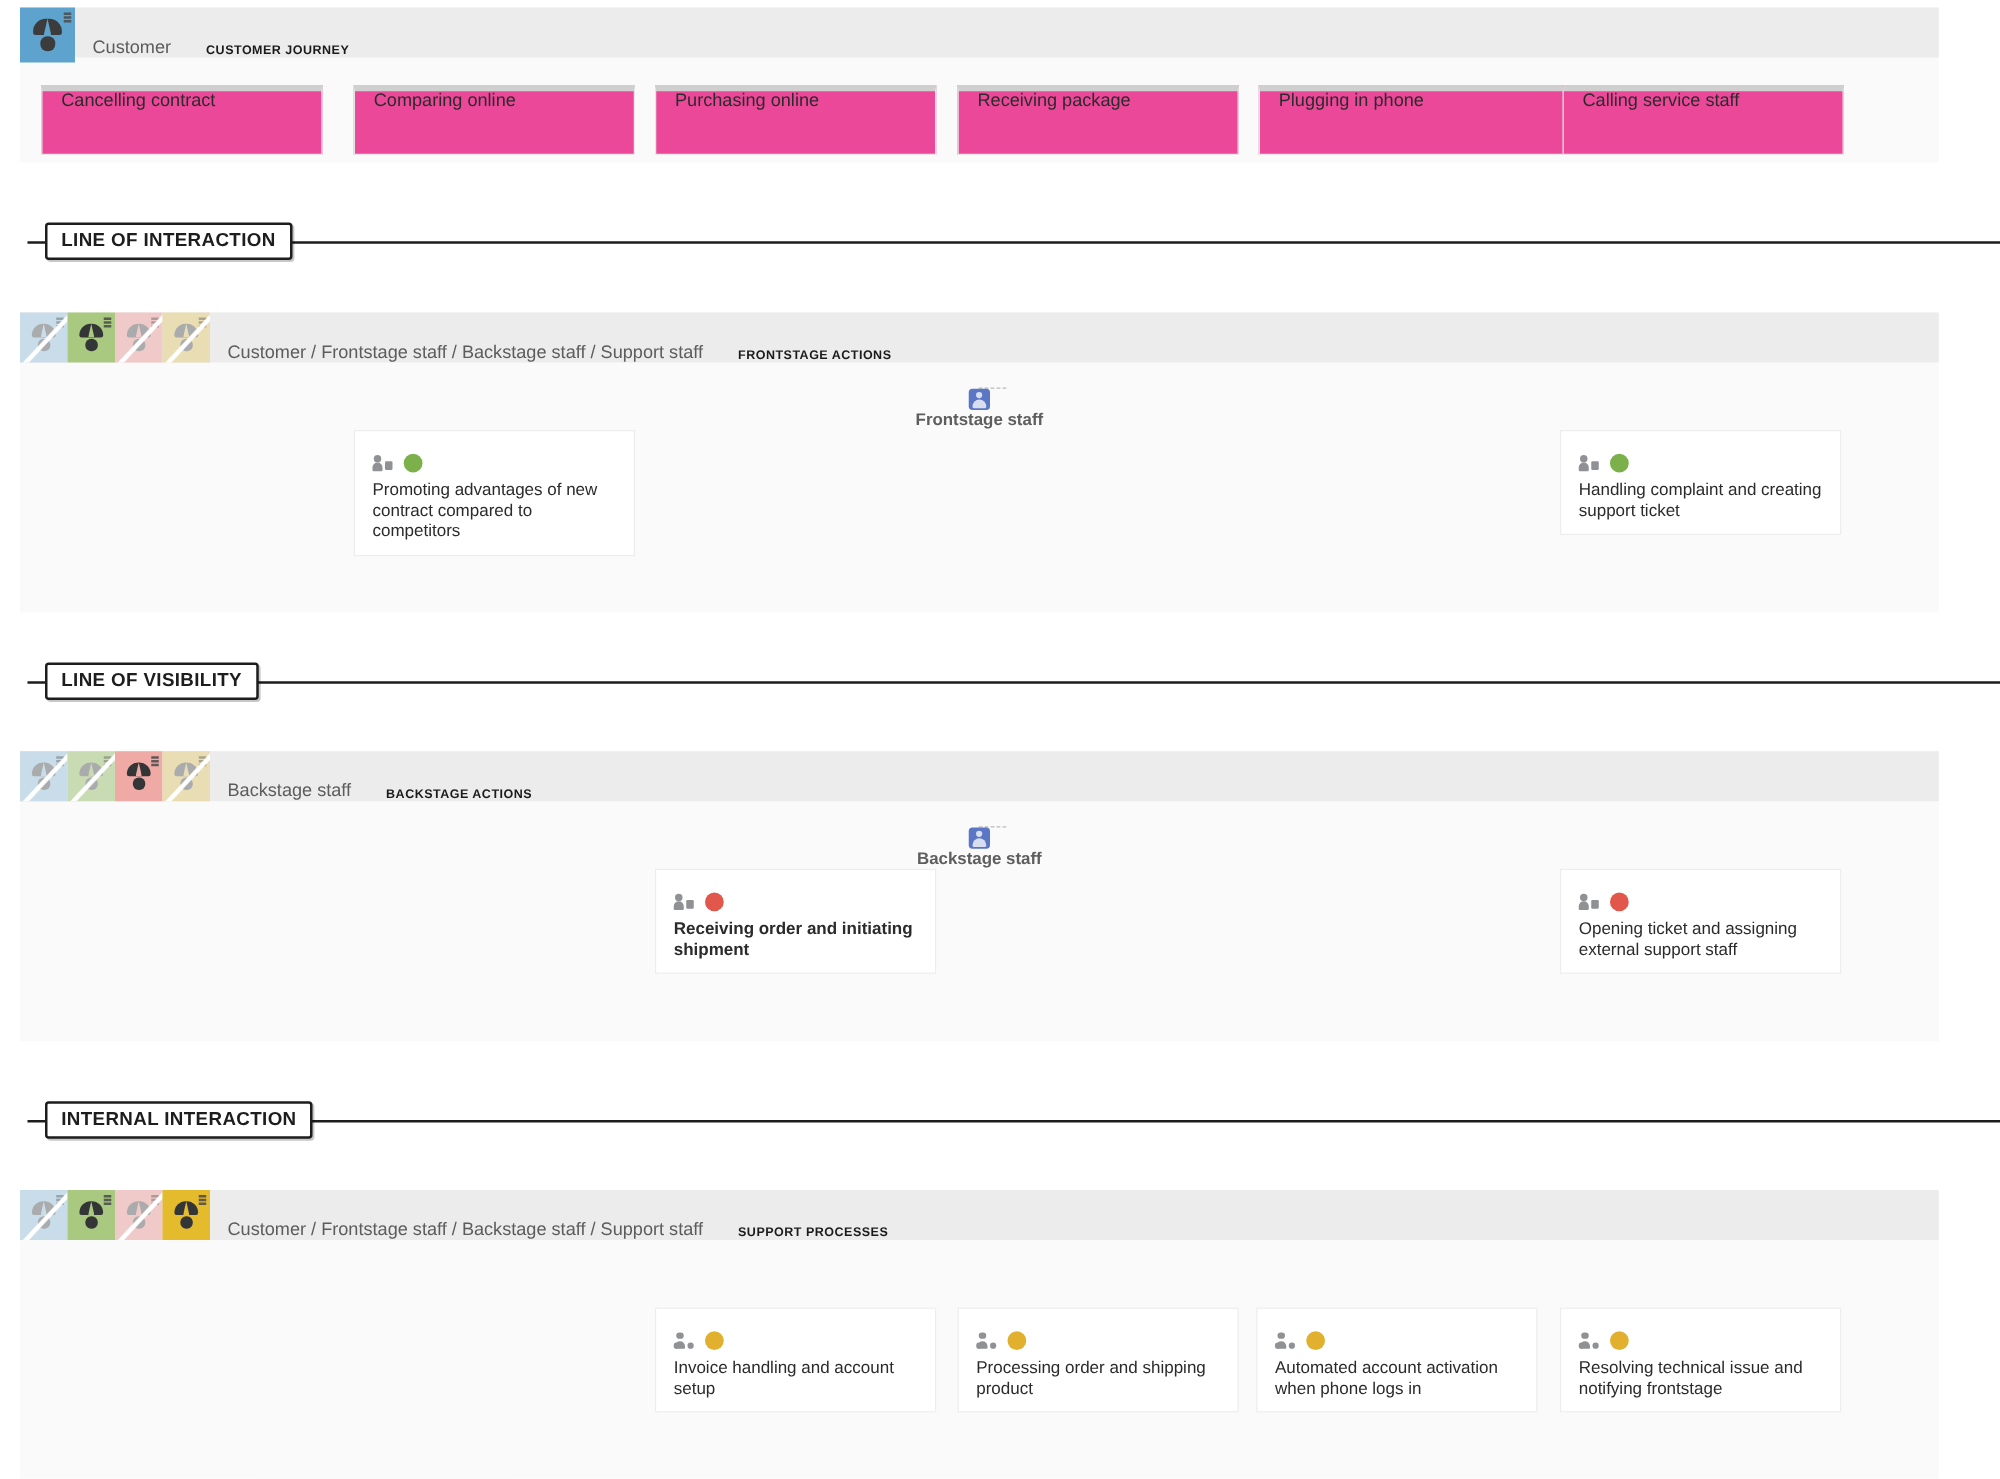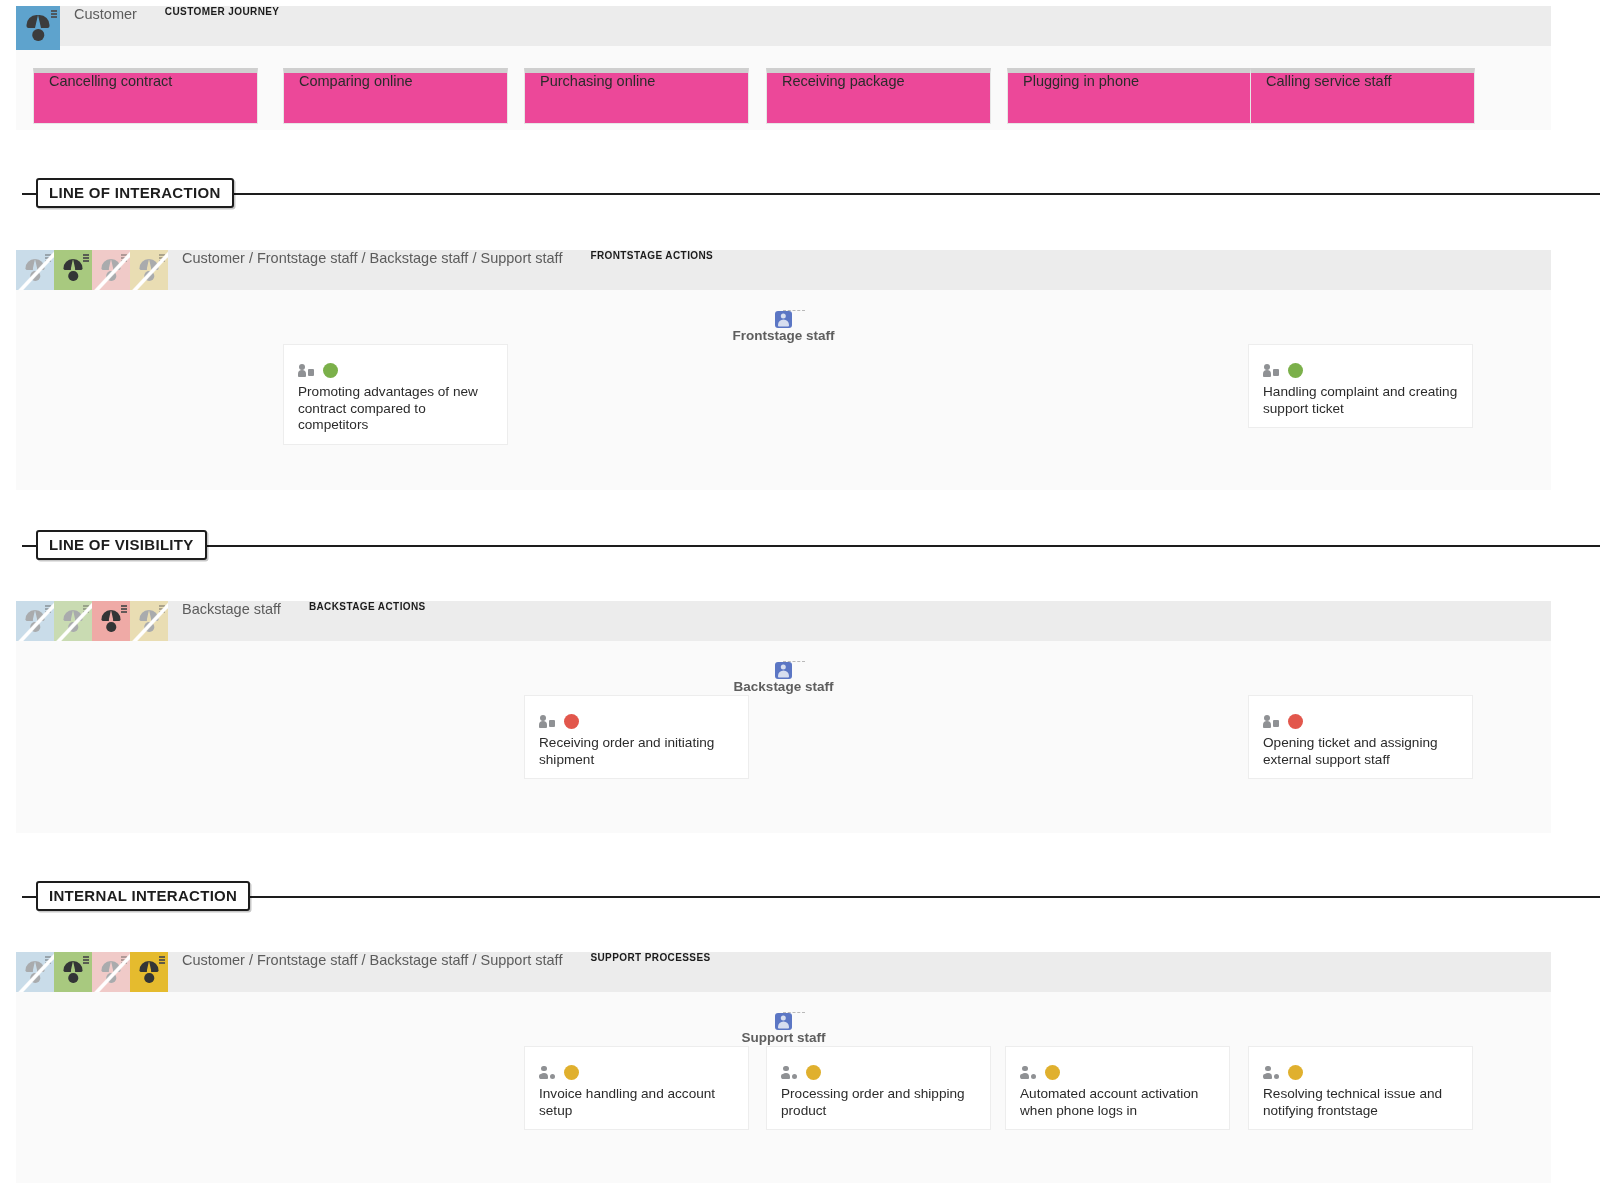--- a/index.html
+++ b/index.html
@@ -8,21 +8,21 @@
     background: #ffffff;
     font-family: "Liberation Sans", sans-serif;
     overflow: hidden;
   }
   .page { position: relative; width: 1600px; height: 1183px; background:#fff; }
 
   
   .band { position: absolute; left: 16px; width: 1535px; background: #fafafa; }
   .band-head {
     position: absolute; left: 0; top: 0; width: 100%; height: 40px;
-    background: #ececec; display: flex; align-items: flex-start;
+    background: #ececec; display: flex; align-items: flex-end;
   }
 
   
   .avatars { display:flex; height:40px; align-items:stretch; }
   .av {
     position: relative; width: 38px; height: 40px; overflow: hidden;
   }
   .av .glyph { position:absolute; left:50%; top:50%; transform:translate(-50%,-50%); }
   .av .dots { position:absolute; right:3px; top:4px; width:6px; }
   .av .dots i { display:block; height:1.6px; background:#4a4a4a; margin-bottom:1.6px; opacity:.85; }
@@ -299,21 +299,21 @@
       <span class="lane-ico">
         <span class="person">
             <span class="head"></span>
             <span class="body"></span>
           </span>
       </span>
       <span class="lane-txt">Backstage staff</span>
       <span class="dash-l"></span>
     </div>
     <div id="cards-backstage">
-        <div class="card" style="left: 508px; width: 225px; top: 94px;">
+        <div class="card" style="left: 508px; width: 225px; top: 94px; font-weight: bold;">
           <div class="row">
             <span class="minip">
               <span class="h"></span>
               <span class="b"></span>
               <span class="badge"></span>
             </span>
             <span class="dot" style="background: rgb(226, 87, 76);"></span>
           </div>
           <div class="txt">Receiving order and initiating shipment</div>
         </div>
@@ -370,31 +370,20 @@
             <span class="dots">
               <i></i>
               <i></i>
               <i></i>
             </span>
           </div>
         </div>
       <span class="hdr-label">Customer / Frontstage staff / Backstage staff / Support staff</span>
       <span class="hdr-title">SUPPORT PROCESSES</span>
     </div>
-    <div class="lane" style="top:60px;">
-      <span class="dash-s"></span>
-      <span class="lane-ico">
-        <span class="person">
-            <span class="head"></span>
-            <span class="body"></span>
-          </span>
-      </span>
-      <span class="lane-txt">Support staff</span>
-      <span class="dash-l"></span>
-    </div>
     <div id="cards-support">
         <div class="card" style="left: 508px; width: 225px; top: 94px;">
           <div class="row">
             <span class="minip team">
               <span class="h"></span>
               <span class="b"></span>
               <span class="badge"></span>
               <span class="badge2"></span>
             </span>
             <span class="dot" style="background: rgb(224, 176, 46);"></span>

